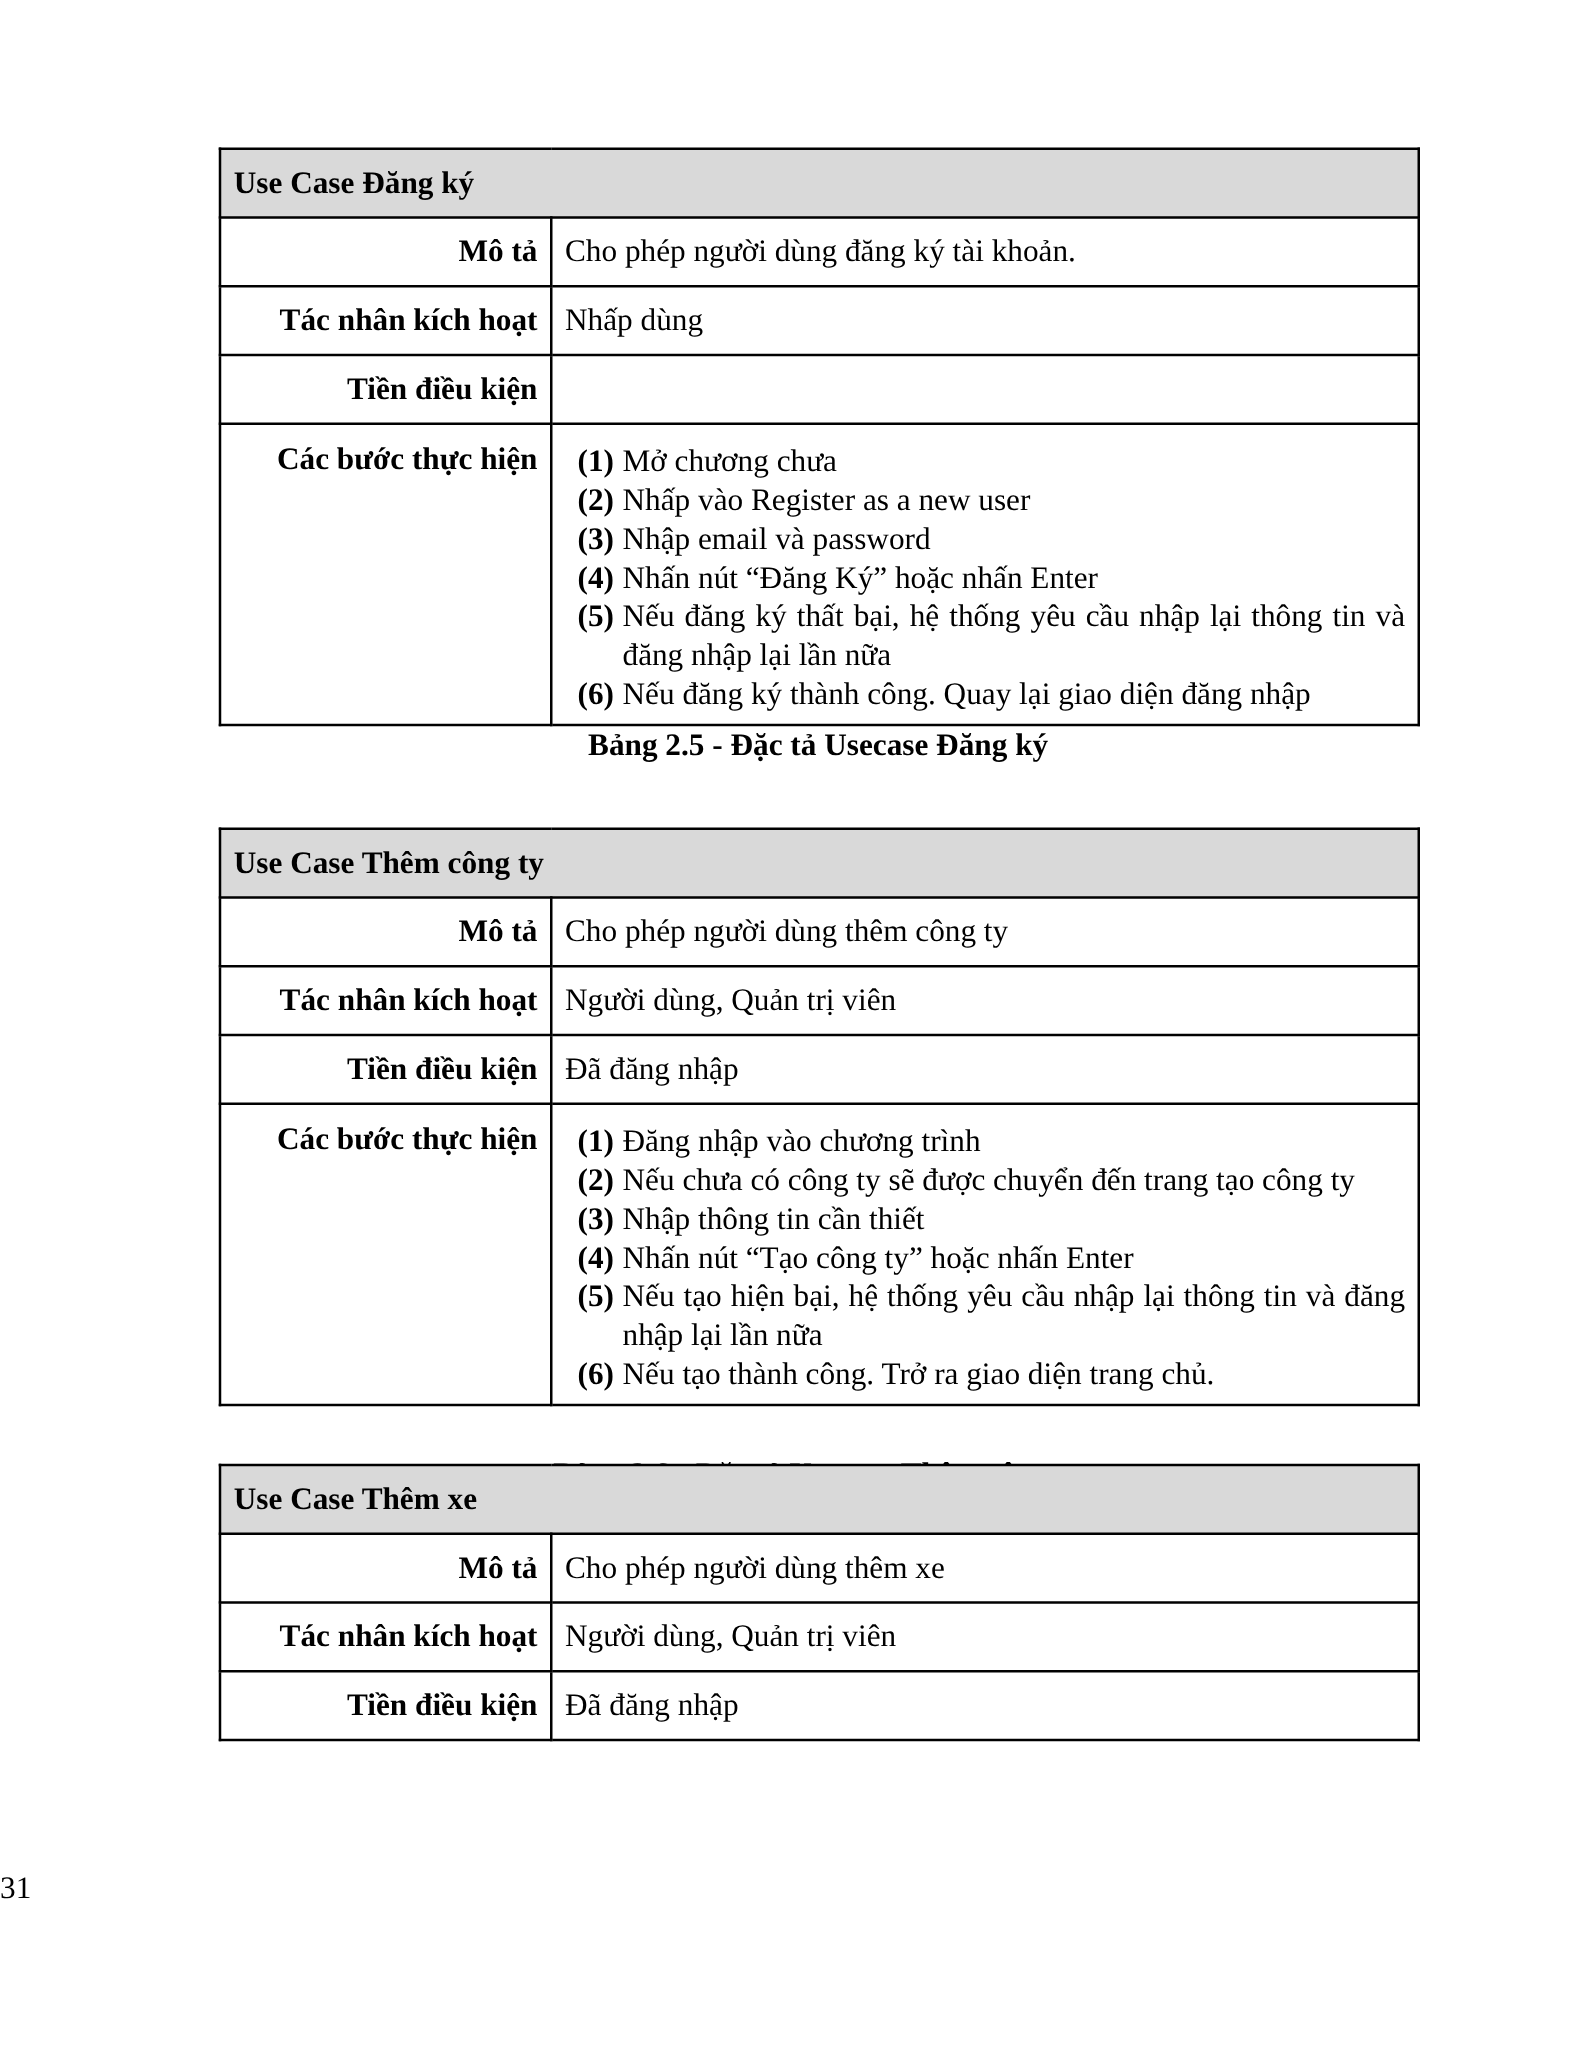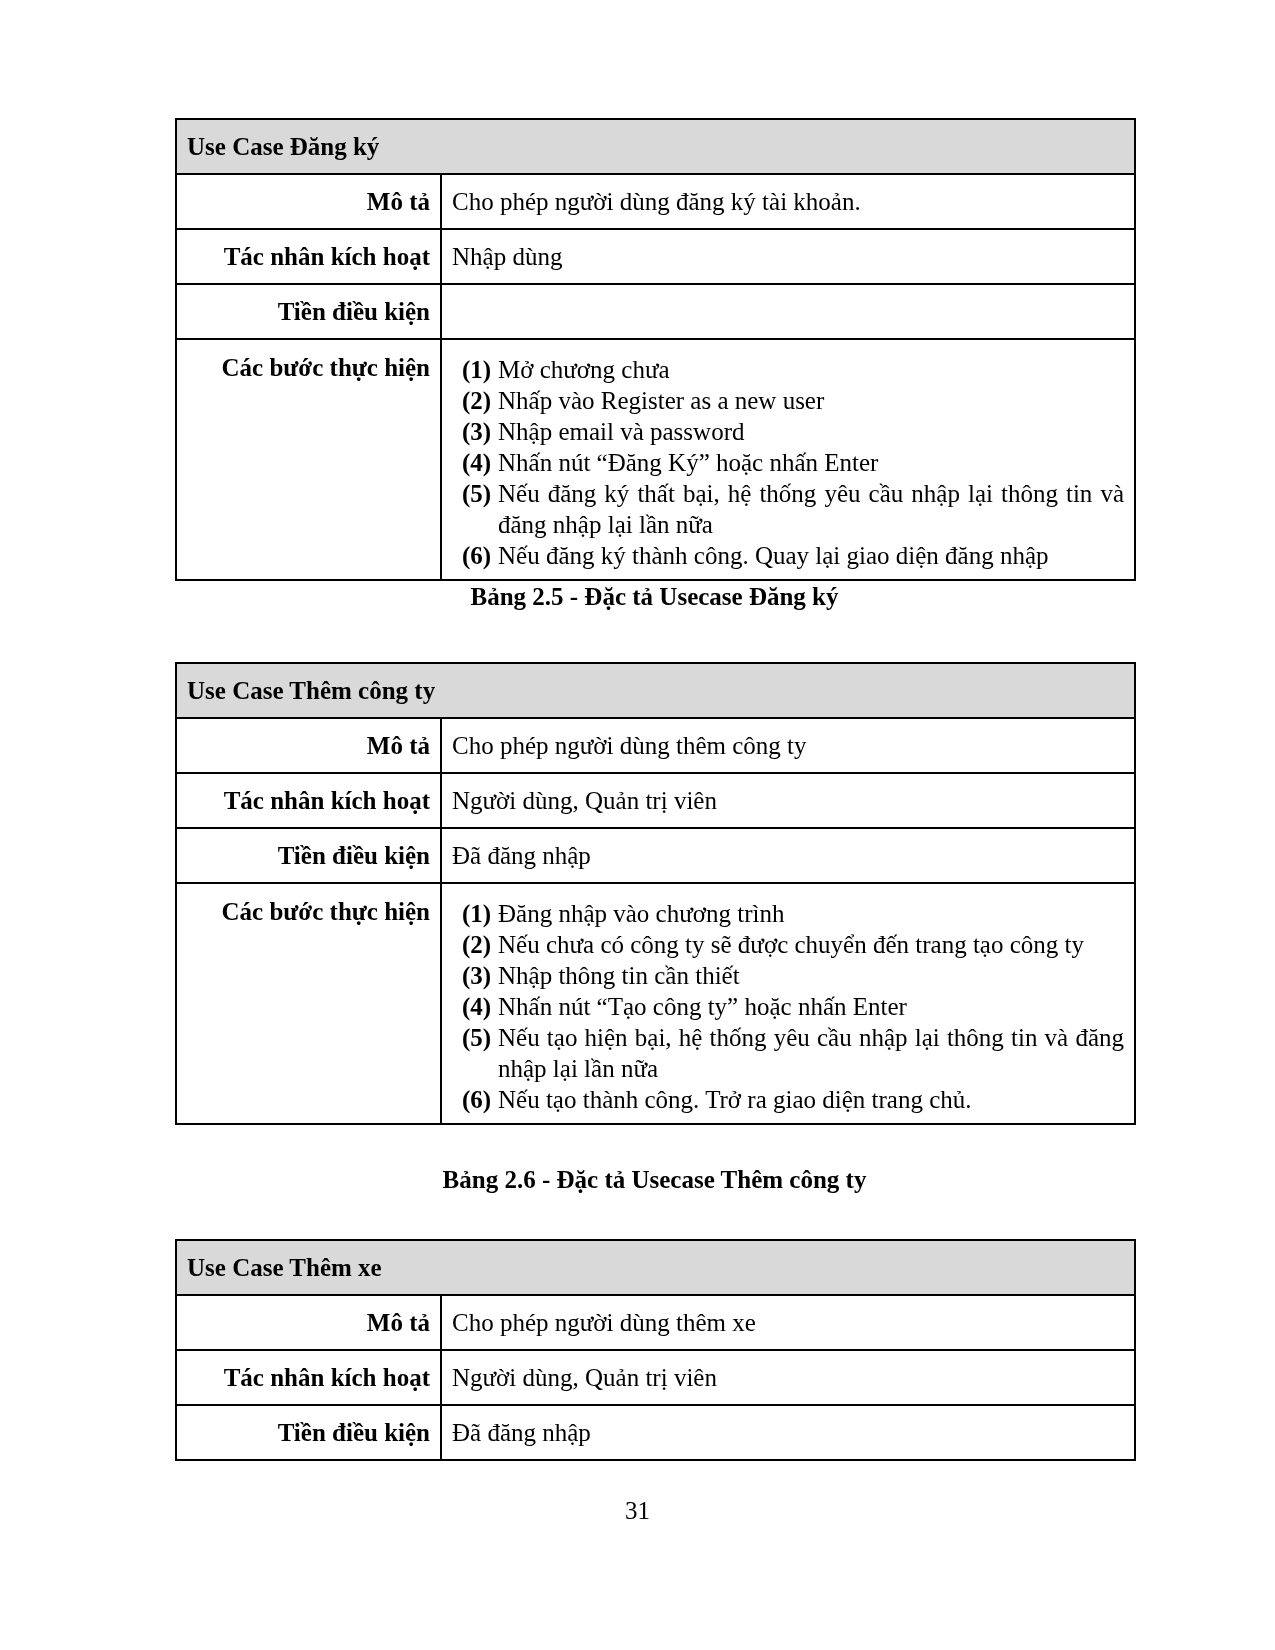--- a/index.html
+++ b/index.html
@@ -26,42 +26,42 @@
     .steps-list { list-style: none; margin: 0; padding: 0 0 0 10px; line-height: 31px; }
     .steps-list li { position: relative; padding-left: 36px; }
     .steps-list li .num { position: absolute; left: 0; font-weight: bold; }
     .steps-list li .txt { text-align: justify; display: block; }
     .caption {
       position: absolute; left: 175px; width: 959px; text-align: center;
       font-weight: bold; font-size: 25px;
     }
     .page-number {
       position: absolute; left: 0; width: 1275px; top: 1497px;
-      text-align: center; font-size: 25px;
+      text-align: left; font-size: 25px;
     }
   </style>
 </head>
 <body>
 
 <table class="uc-table" style="top:118px;">
   <colgroup>
       <col class="c1">
       <col class="c2">
     </colgroup>
   <tbody>
       <tr class="hdr">
     <td colspan="2">Use Case Đăng ký</td>
   </tr>
   <tr class="row">
     <td class="label">Mô tả</td>
     <td>Cho phép người dùng đăng ký tài khoản.</td>
   </tr>
   <tr class="row">
     <td class="label">Tác nhân kích hoạt</td>
-    <td>Nhập dùng</td>
+    <td>Nhấp dùng</td>
   </tr>
   <tr class="row">
     <td class="label">Tiền điều kiện</td>
     <td></td>
   </tr>
   <tr class="steps">
     <td class="label">Các bước thực hiện</td>
     <td>
       <ul class="steps-list">
         <li>
@@ -144,21 +144,21 @@
               <span class="num">(6)</span>
               <span class="txt">Nếu tạo thành công. Trở ra giao diện trang chủ.</span>
             </li>
       </ul>
     </td>
   </tr>
 </tbody>
   </table>
 <div class="caption" style="top:1166px;">Bảng 2.6 - Đặc tả Usecase Thêm công ty</div>
 
-<table class="uc-table" style="top:1239px;">
+<table class="uc-table" style="top:1171px;">
   <colgroup>
       <col class="c1">
       <col class="c2">
     </colgroup>
   <tbody>
       <tr class="hdr">
     <td colspan="2">Use Case Thêm xe</td>
   </tr>
   <tr class="row">
     <td class="label">Mô tả</td>

